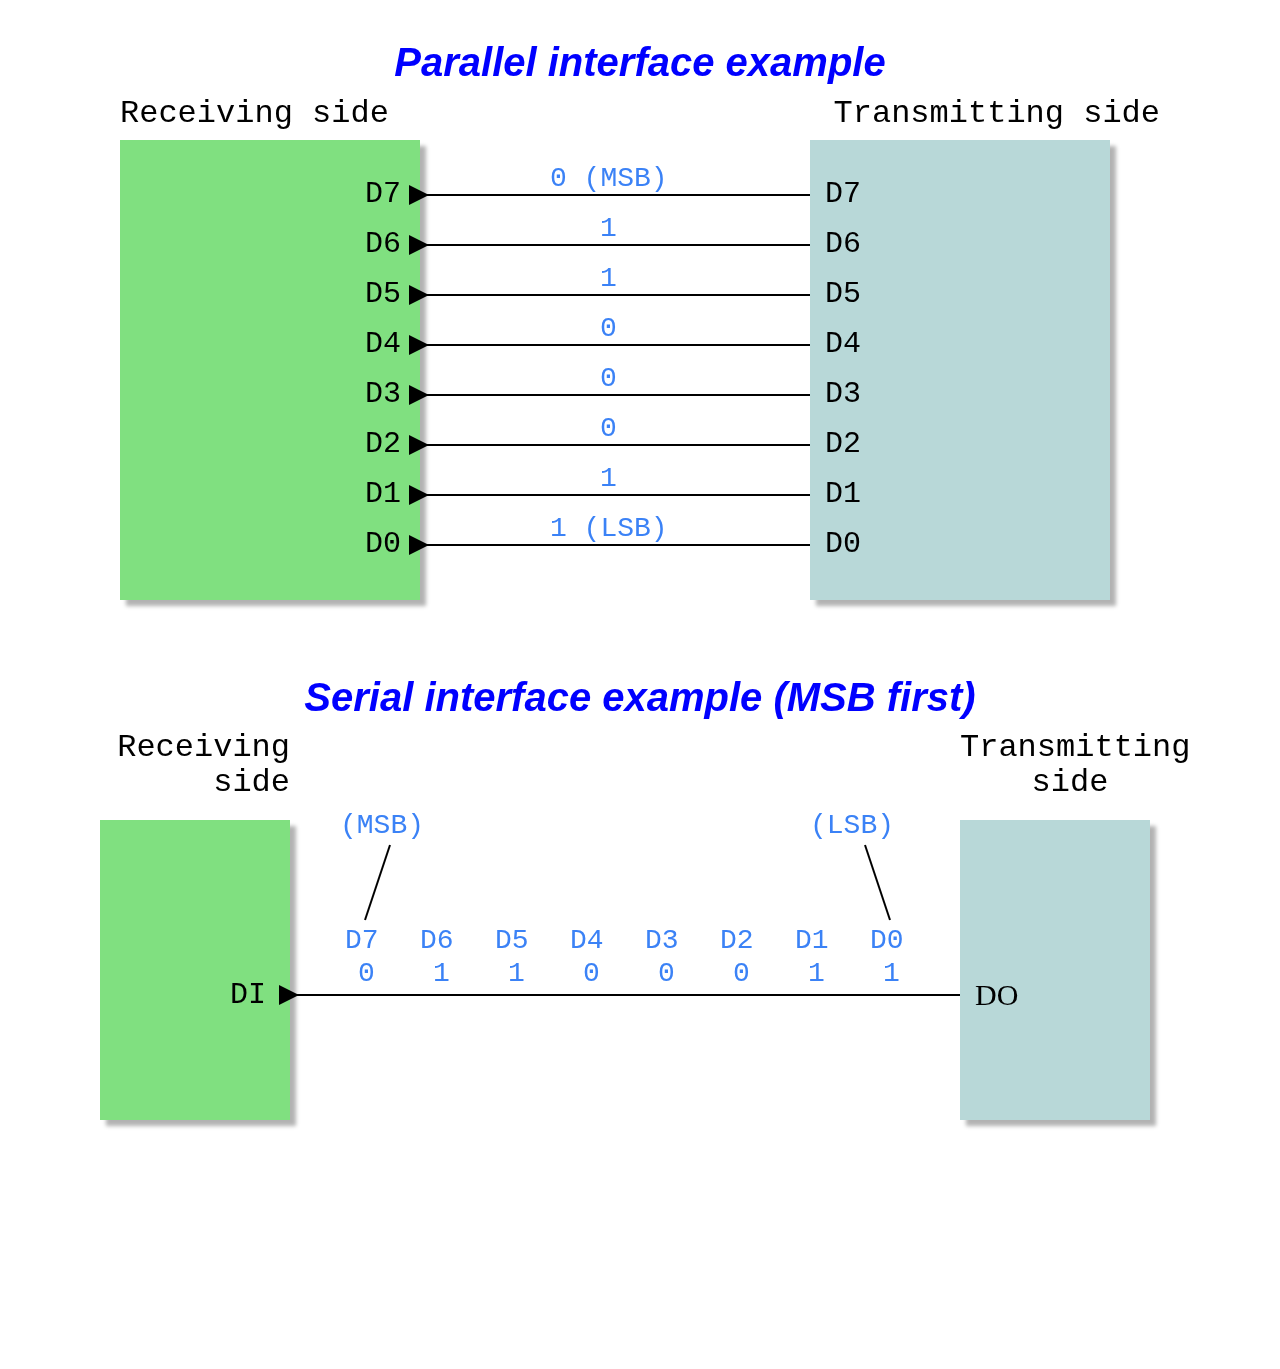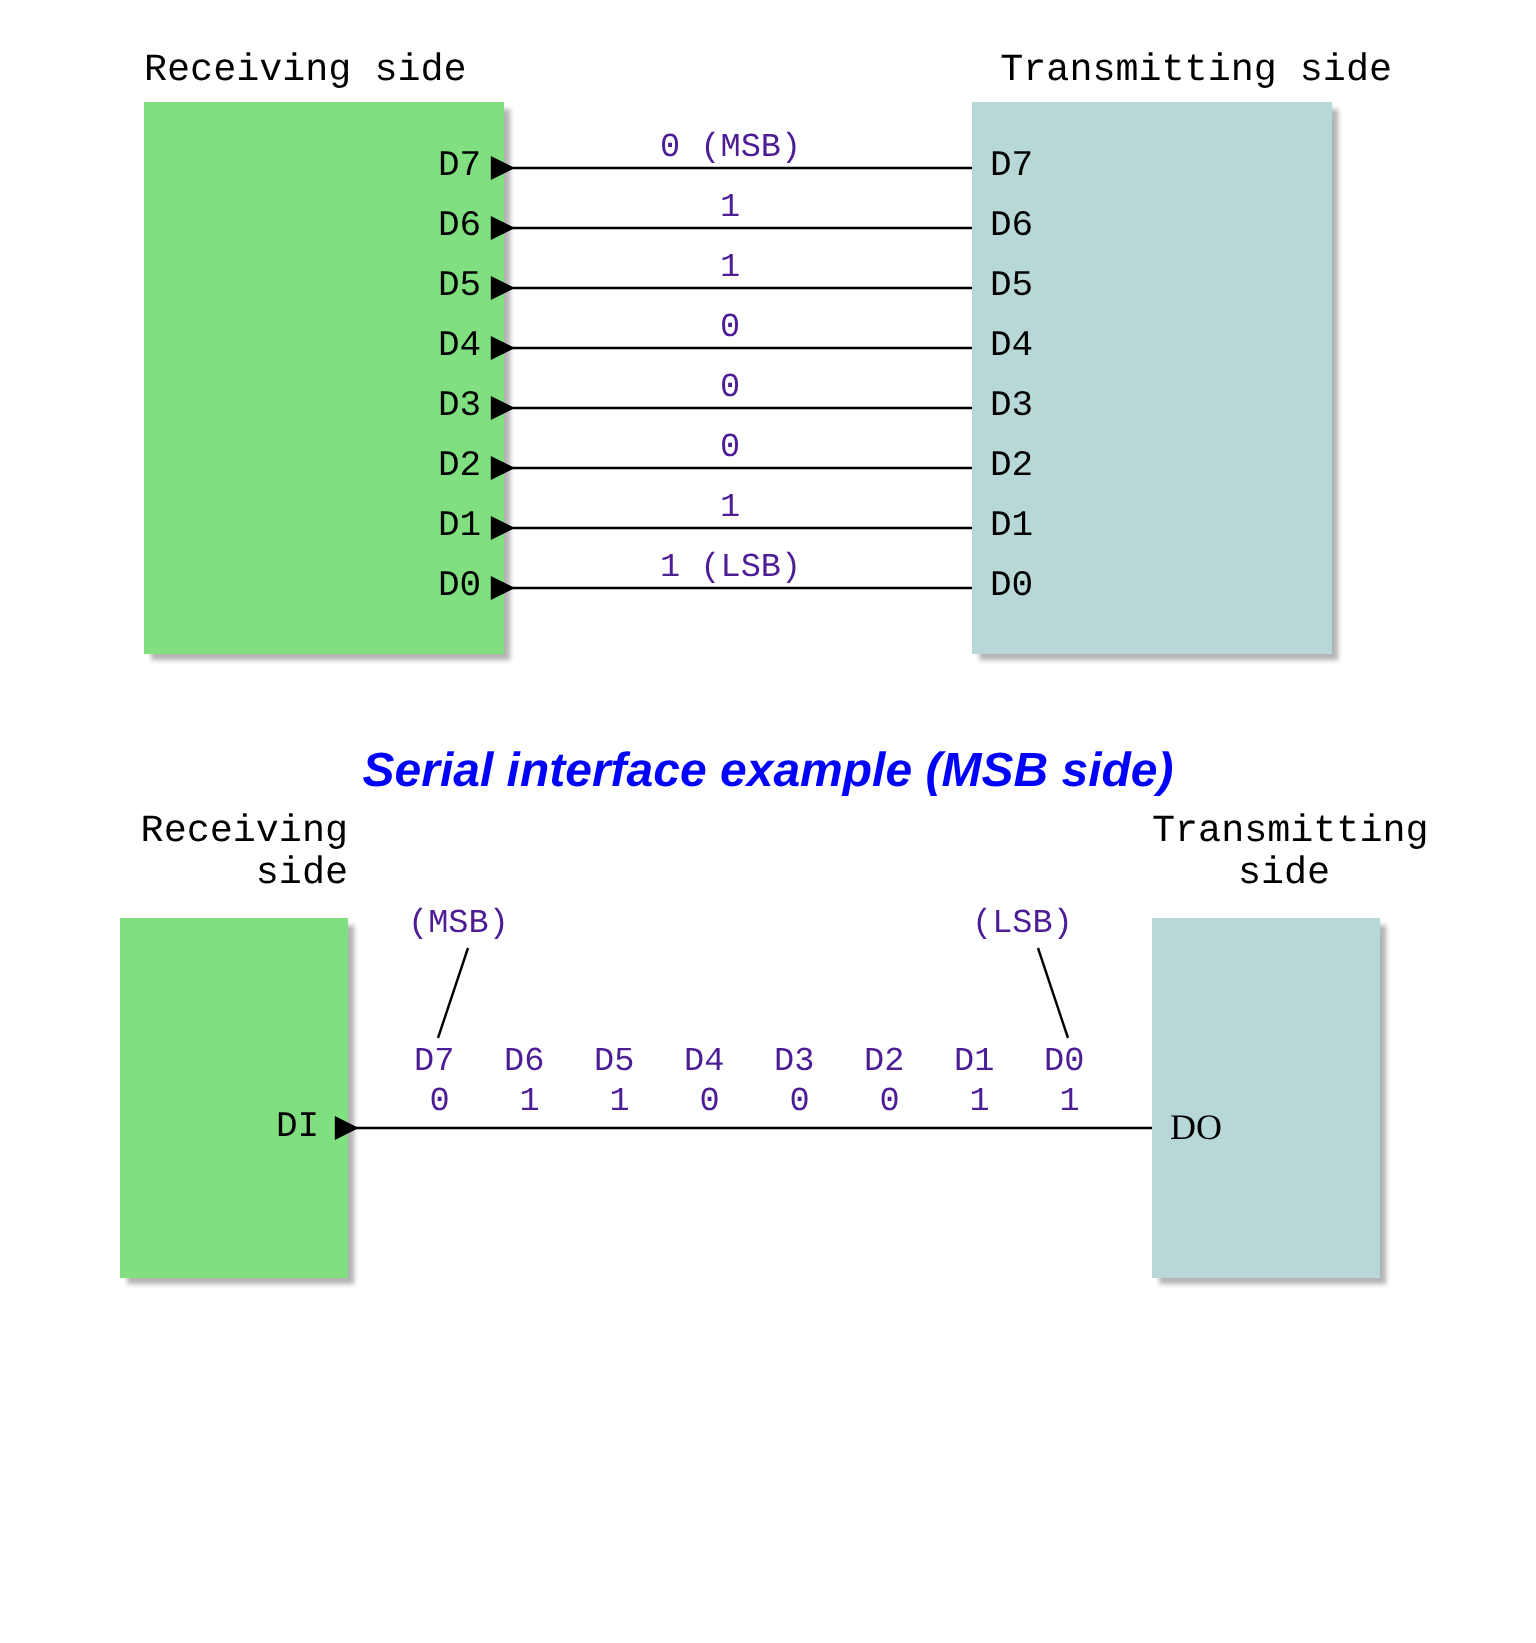--- a/index.html
+++ b/index.html
@@ -38,30 +38,31 @@
   .tx-box { background: #b8d8d8; }
   .pin-label {
     font-size: 30px;
     position: absolute;
     color: #000;
     font-family: "MS Gothic","Courier New",monospace;
   }
   .wire-label {
     font-size: 28px;
     position: absolute;
-    color: #4c1d95;
+    color: #3b82f6;
     font-family: "MS Gothic","Courier New",monospace;
   }
   svg { position: absolute; top:0; left:0; }
 </style>
 </head>
 <body>
 
 <div class="diagram">
 
+  <div class="title">Parallel interface example</div>
   <div class="section" style="height:520px;">
     <div class="side-label" style="left:30px; top:0;">Receiving side</div>
     <div class="side-label" style="right:30px; top:0;">Transmitting side</div>
 
     <div class="box rx-box" style="left:30px; top:45px; width:300px; height:460px;"></div>
     <div class="box tx-box" style="left:720px; top:45px; width:300px; height:460px;"></div>
 
     <svg width="1100" height="520">
       <defs>
         <marker id="arrowL" markerWidth="12" markerHeight="12" refX="2" refY="5" orient="auto">
@@ -100,21 +101,21 @@
     <div class="wire-label" style="left:460px; top:68px;">0 (MSB)</div>
     <div class="wire-label" style="left:510px; top:118px;">1</div>
     <div class="wire-label" style="left:510px; top:168px;">1</div>
     <div class="wire-label" style="left:510px; top:218px;">0</div>
     <div class="wire-label" style="left:510px; top:268px;">0</div>
     <div class="wire-label" style="left:510px; top:318px;">0</div>
     <div class="wire-label" style="left:510px; top:368px;">1</div>
     <div class="wire-label" style="left:460px; top:418px;">1 (LSB)</div>
   </div>
 
-  <div class="title">Serial interface example (MSB side)</div>
+  <div class="title">Serial interface example (MSB first)</div>
   <div class="section" style="height:440px;">
     <div class="side-label" style="left:10px; top:0; width:190px; text-align:right; line-height:1.1;">Receiving<br>side</div>
     <div class="side-label" style="right:10px; top:0; width:220px; text-align:center; line-height:1.1;">Transmitting<br>side</div>
 
     <div class="box rx-box" style="left:10px; top:90px; width:190px; height:300px;"></div>
     <div class="box tx-box" style="left:870px; top:90px; width:190px; height:300px;"></div>
 
     <div class="wire-label" style="left:250px; top:80px;">(MSB)</div>
     <div class="wire-label" style="left:720px; top:80px;">(LSB)</div>
 

